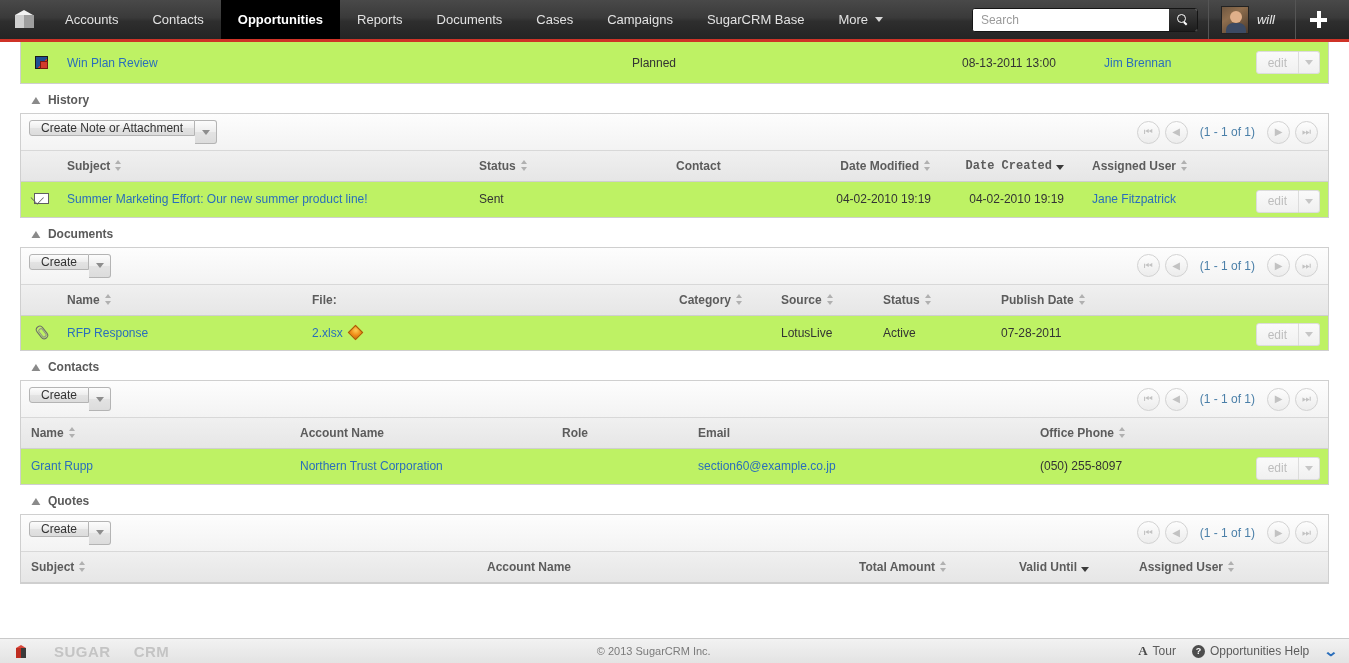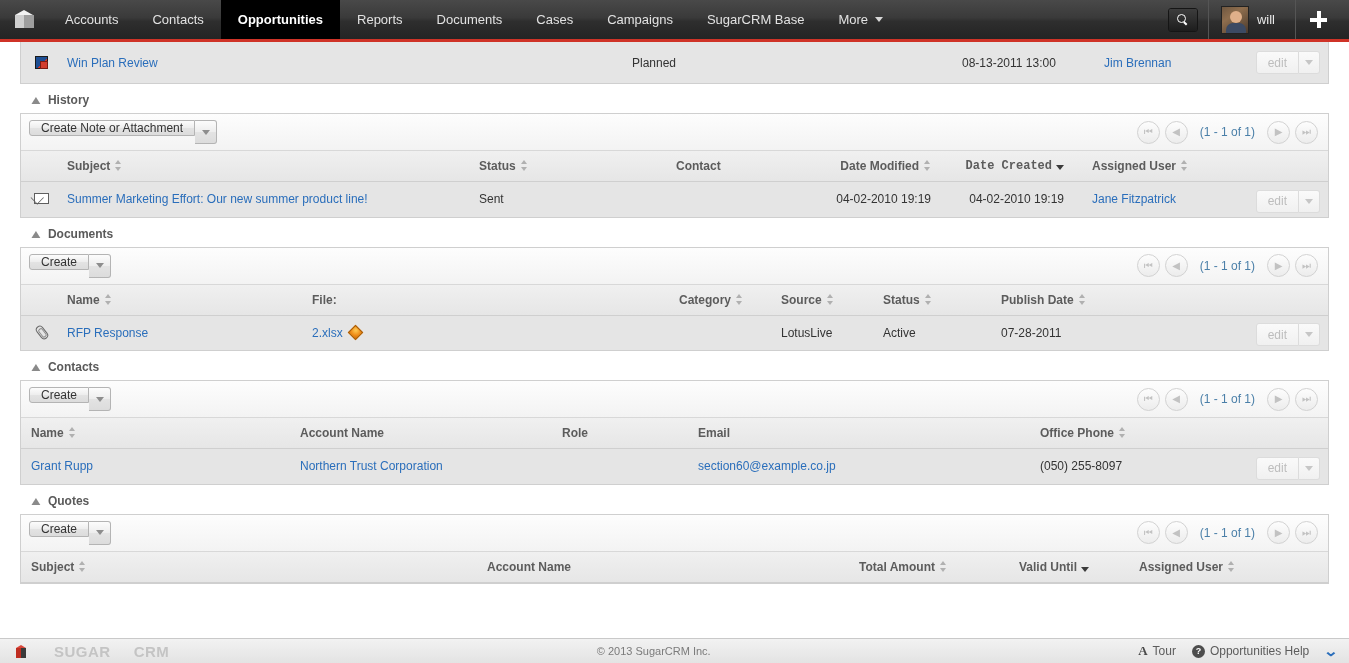--- a/index.html
+++ b/index.html
@@ -112,21 +112,21 @@
     border: 1px solid #222;
   }
   .avatar::before {
     content:""; position:absolute; left:8px; top:4px;
     width:12px; height:12px; border-radius:50%; background:#e0b08a;
   }
   .avatar::after {
     content:""; position:absolute; left:4px; top:16px;
     width:20px; height:13px; border-radius:7px 7px 0 0; background:#3c4a63;
   }
-  .user-name { color:#e8e8e8; font-size:13px; }
+  .user-name { color:#e8e8e8; font-size:13px;font-style:italic; }
 
   .plus-cell {
     display:flex; align-items:center; gap:9px;
     padding: 0 13px 0 14px;
     border-left: 1px solid #555;
     cursor:pointer;
   }
   .plus-ico {
     position:relative; width:17px; height:17px;
   }
@@ -144,21 +144,21 @@
     overflow: hidden;
     background: #ffffff;
     padding-left: 20px;
     padding-right: 20px;
   }
 
   
   .panel {
     border: 1px solid #cfcfcf;
     border-top: 1px solid #cfcfcf;
-    background: #e5e5e5;
+    background: #bef264;
   }
 
   .sec-head {
     display: flex; align-items: center;
     gap: 6px;
     padding: 9px 0 6px 10px;
     cursor: pointer;
   }
   .chev-up {
     color: #8a8a8a;
@@ -412,20 +412,21 @@
       </div>
     <div class="navitem">
       <span>More</span>
       <span class="caret"></span>
     </div>
   </div>
   <div class="nav-spacer"></div>
 
   <div class="search-wrap">
     <div class="search-box">
+      <input type="text" placeholder="Search" style="">
       <div class="search-btn">
         <span class="mag"></span>
       </div>
     </div>
   </div>
 
   <div class="user-cell">
     <div class="avatar"></div>
     <span class="user-name">will</span>
     <span class="caret"></span>

